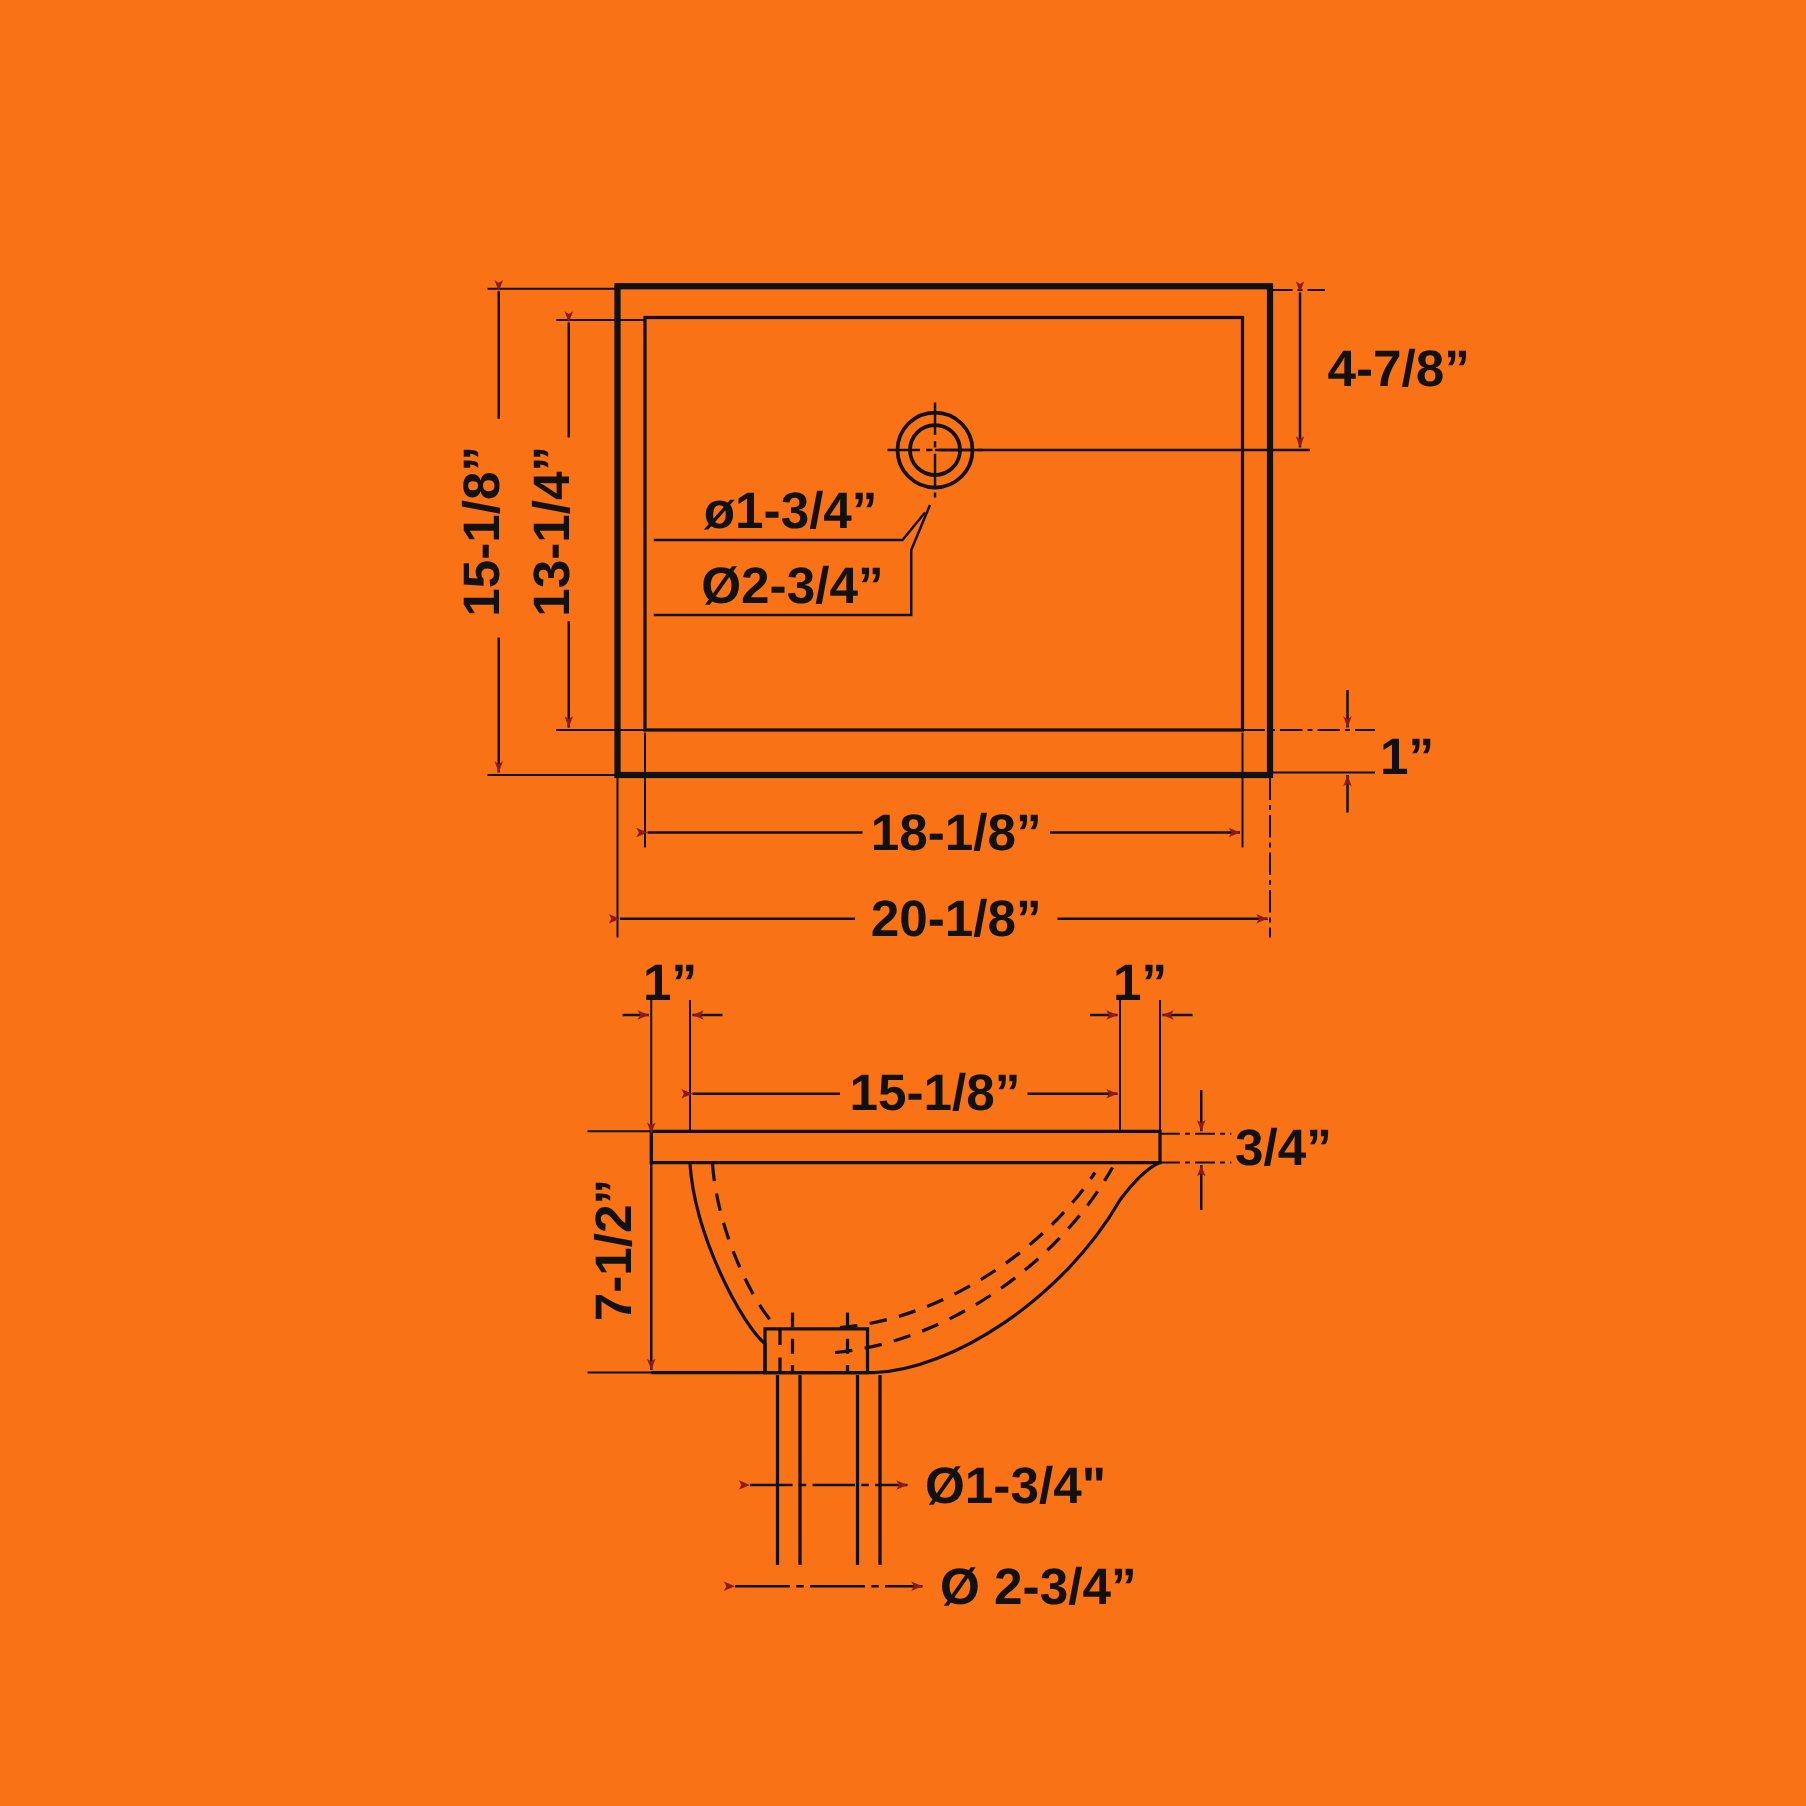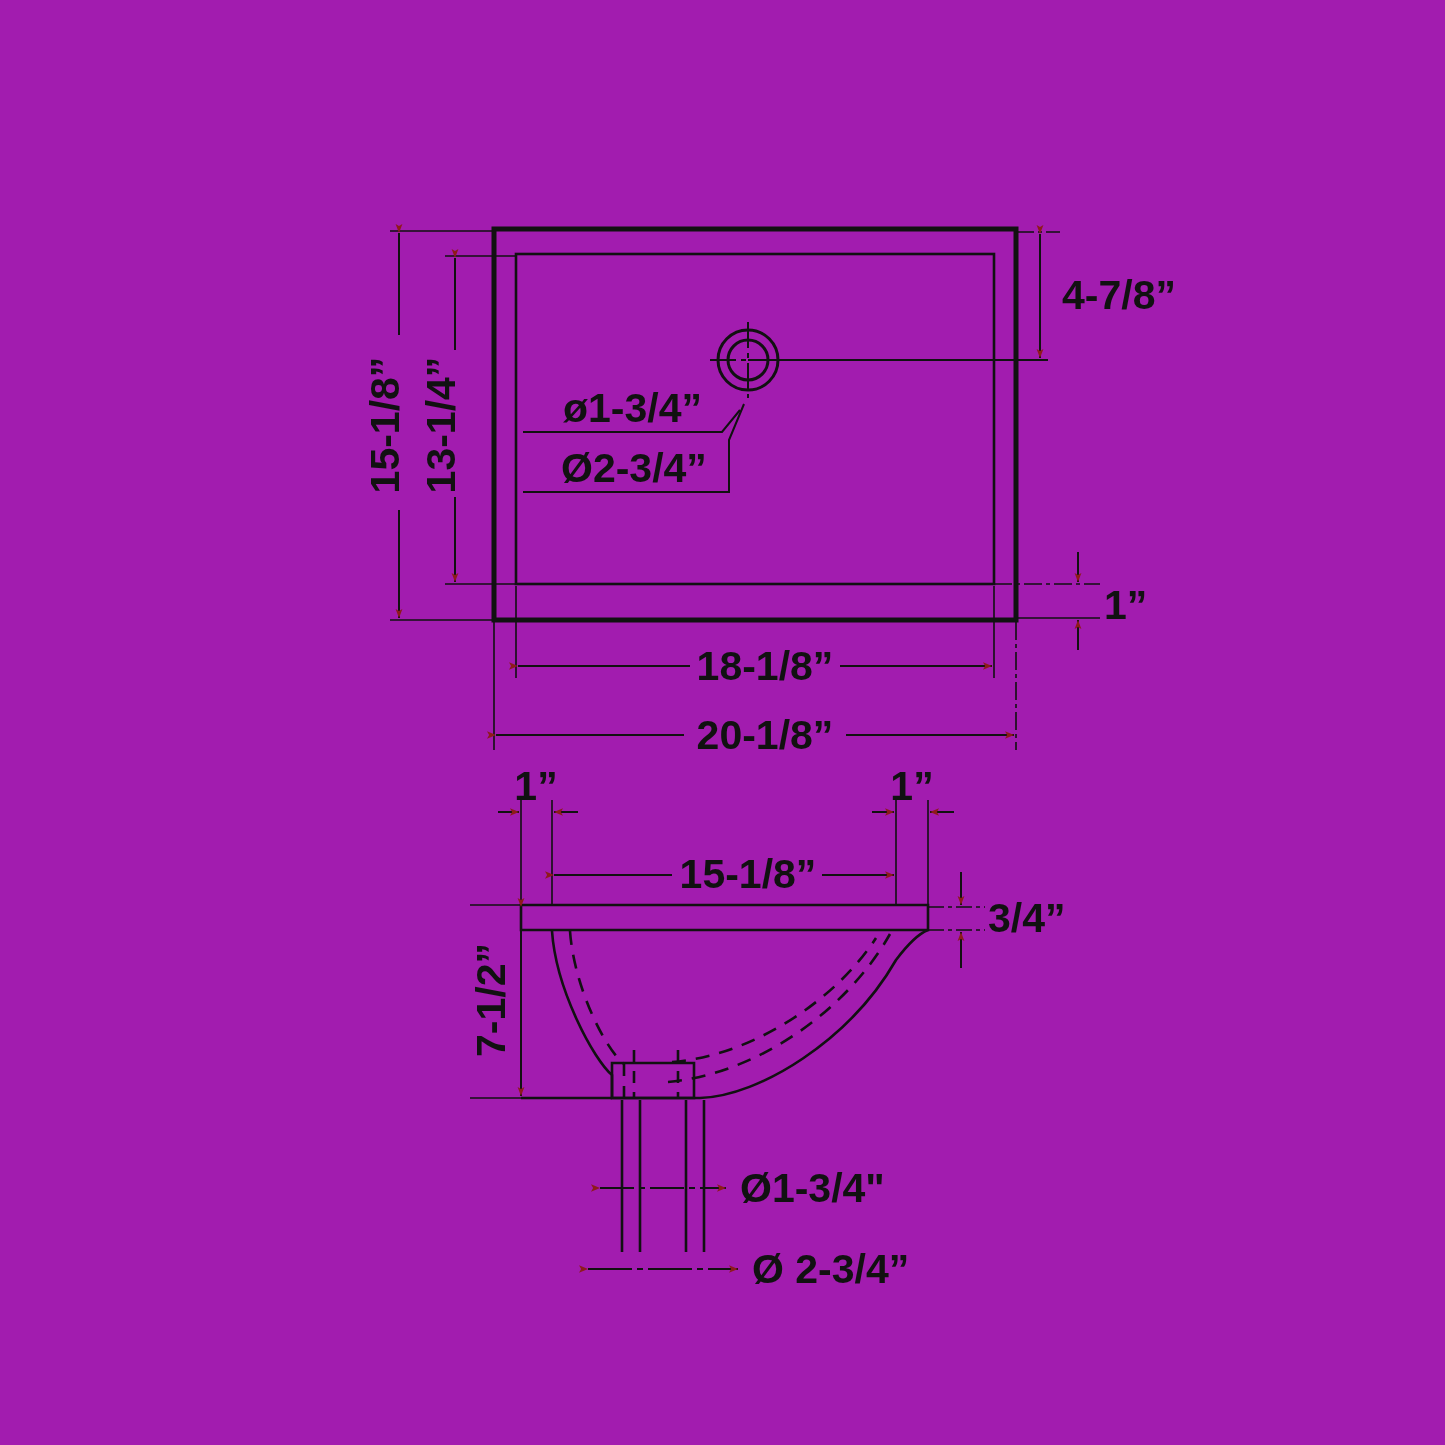--- a/index.html
+++ b/index.html
@@ -1,17 +1,17 @@
 <!DOCTYPE html>
 <html><head>
 <meta charset="utf-8">
 <style>
   html,body{margin:0;padding:0;background:#ffffff;}
   body{width:1445px;height:1445px;font-family:"Liberation Sans",sans-serif;overflow:hidden;}
-  #stage{position:relative;width:1445px;height:1445px;background:#a21caf;}
+  #stage{position:relative;width:1445px;height:1445px;background:#f97316;}
   svg{display:block;}
   .dimtext{font-family:"Liberation Sans",sans-serif;font-weight:700;fill:#111111;}
 </style>
 </head>
 <body>
 
 <div id="stage">
 <svg width="1445" height="1445" viewBox="0 0 1445 1445" xmlns="http://www.w3.org/2000/svg">
 
   <defs>

